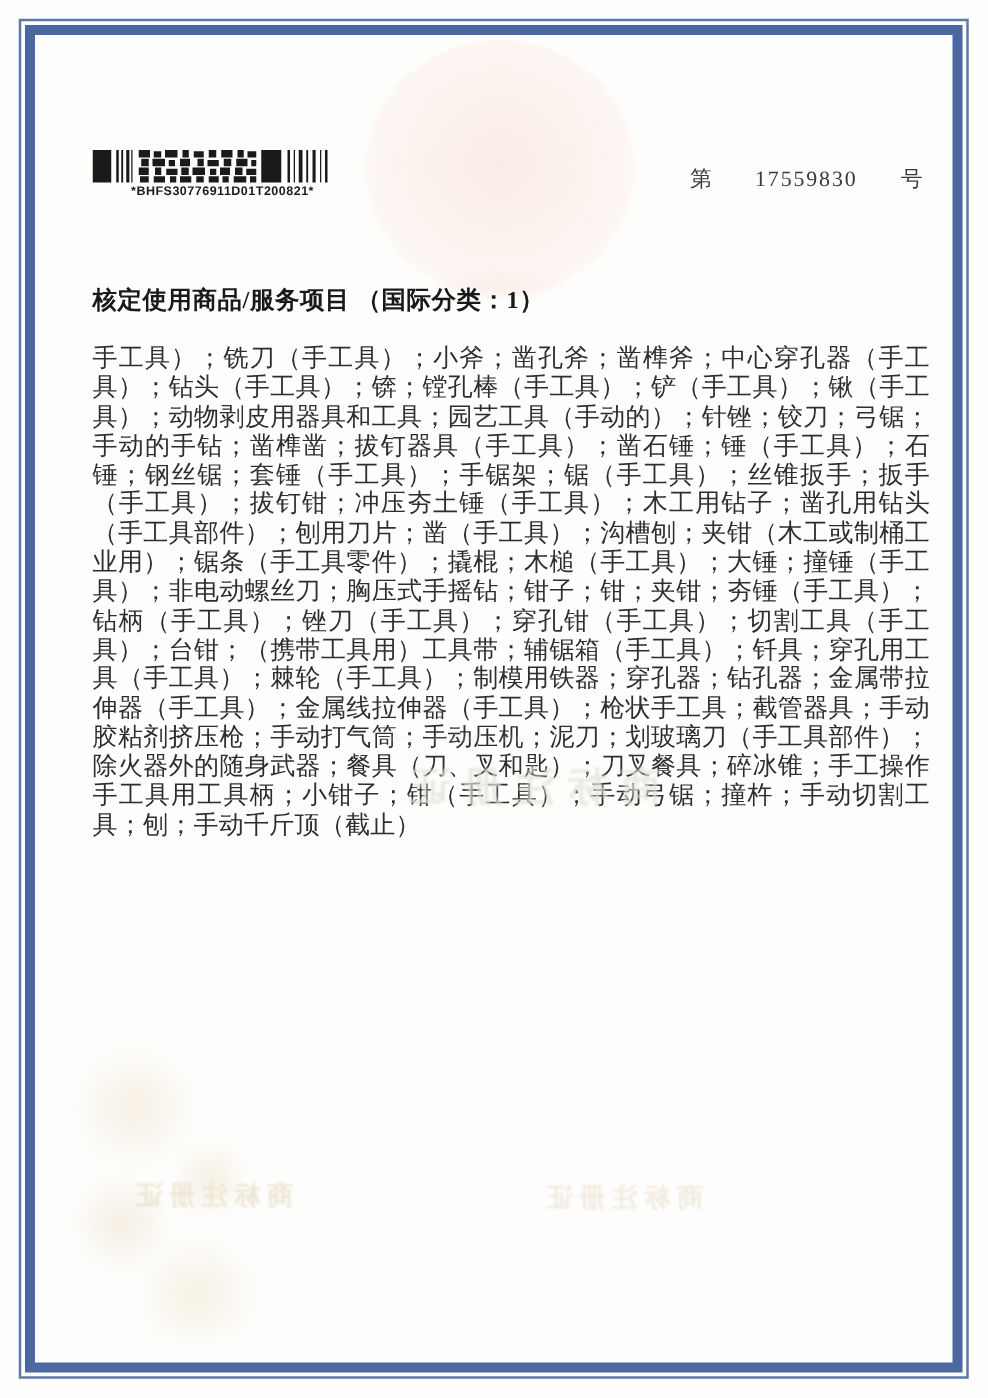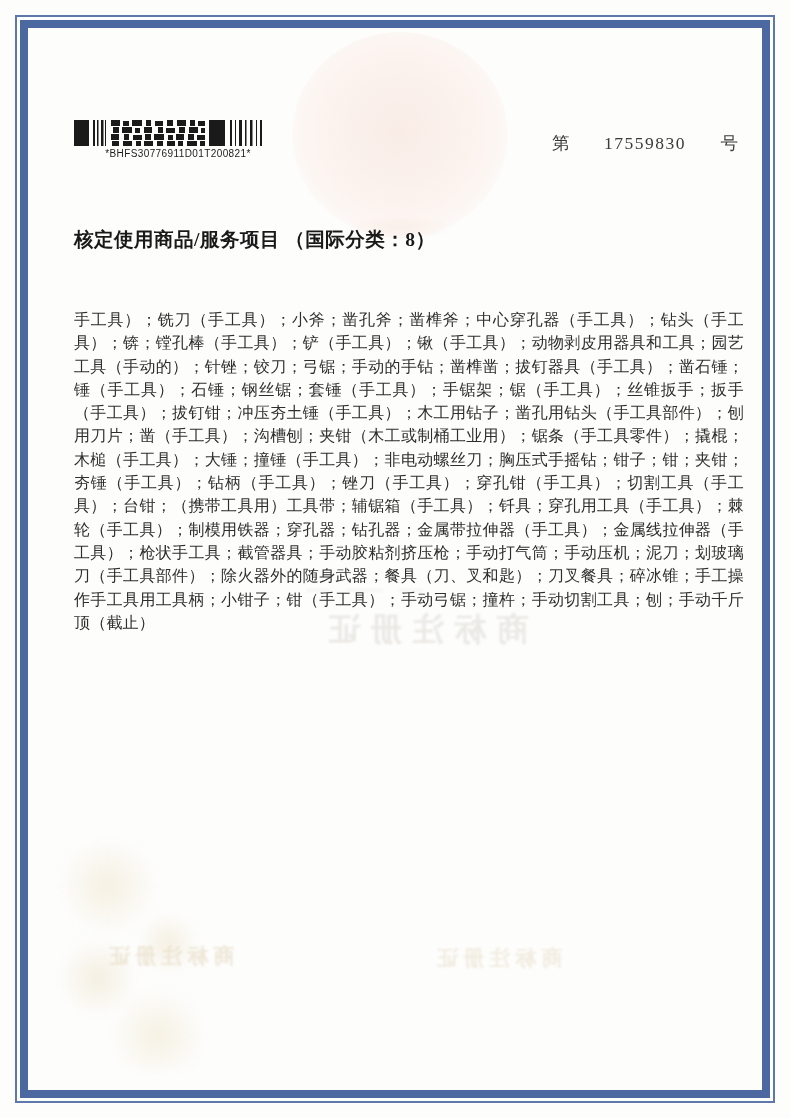--- a/index.html
+++ b/index.html
@@ -26,41 +26,40 @@
     position:absolute;left:350px;top:218px;width:100px;height:22px;border-radius:40%;
     background:radial-gradient(ellipse at 50% 40%, #faefe9 0%, rgba(253,253,252,0) 75%);
     pointer-events:none;
   }
   
   .barcode-wrap{position:absolute;left:74px;top:120px;width:208px;}
   .barcode-wrap svg{display:block;}
   .barcode-text{
     margin-top:1px;text-align:center;
     font-family:"Liberation Sans","DejaVu Sans",sans-serif;
-    font-size:10px;font-weight:normal;letter-spacing:0.4px;color:#1c1c1c;
+    font-size:10px;font-weight:bold;letter-spacing:0.4px;color:#1c1c1c;
   }
   
   .cert-no{
     position:absolute;left:552px;top:131px;width:186px;
     display:flex;justify-content:space-between;align-items:baseline;
     font-size:17.5px;color:#3a3a3a;
   }
   .cert-no .num{letter-spacing:1.5px;}
   
   .heading{
     position:absolute;left:74px;top:226px;width:660px;
     font-size:19.5px;font-weight:bold;color:#191919;letter-spacing:0.5px;
   }
   
   .goods{
     position:absolute;left:74px;top:276px;width:670px;
-    font-size:16px;line-height:23.3px;color:#2e2e2e;
+    font-size:20px;line-height:23.3px;color:#2e2e2e;
     text-align:justify;text-justify:inter-ideograph;
     letter-spacing:0.2px;
-    margin-top:32px;
   }
   
   .ghost{
     position:absolute;pointer-events:none;color:#e4e2dc;
     transform:scaleX(-1);filter:blur(1px);white-space:nowrap;
     font-weight:bold;
   }
   .ghost-mid{left:318px;top:608px;font-size:32px;letter-spacing:10px;opacity:.75;}
   .ghost-mid-small{left:300px;top:580px;font-size:13px;letter-spacing:6px;opacity:.55;filter:blur(1.5px);}
   .ghost-bottom-left{left:104px;top:942px;font-size:21px;letter-spacing:5px;color:#eae1cd;opacity:.8;}
@@ -141,21 +140,21 @@
   </svg>
   <div class="barcode-text">*BHFS30776911D01T200821*</div>
 </div>
 
 <div class="cert-no">
   <span>第</span>
   <span class="num">17559830</span>
   <span>号</span>
 </div>
 
-<div class="heading">核定使用商品/服务项目 （国际分类：8）</div>
+<div class="heading">核定使用商品/服务项目 （国际分类：1）</div>
 
 <div class="goods">手工具）；铣刀（手工具）；小斧；凿孔斧；凿榫斧；中心穿孔器（手工具）；钻头（手工具）；锛；镗孔棒（手工具）；铲（手工具）；锹（手工具）；动物剥皮用器具和工具；园艺工具（手动的）；针锉；铰刀；弓锯；手动的手钻；凿榫凿；拔钉器具（手工具）；凿石锤；锤（手工具）；石锤；钢丝锯；套锤（手工具）；手锯架；锯（手工具）；丝锥扳手；扳手（手工具）；拔钉钳；冲压夯土锤（手工具）；木工用钻子；凿孔用钻头（手工具部件）；刨用刀片；凿（手工具）；沟槽刨；夹钳（木工或制桶工业用）；锯条（手工具零件）；撬棍；木槌（手工具）；大锤；撞锤（手工具）；非电动螺丝刀；胸压式手摇钻；钳子；钳；夹钳；夯锤（手工具）；钻柄（手工具）；锉刀（手工具）；穿孔钳（手工具）；切割工具（手工具）；台钳；（携带工具用）工具带；辅锯箱（手工具）；钎具；穿孔用工具（手工具）；棘轮（手工具）；制模用铁器；穿孔器；钻孔器；金属带拉伸器（手工具）；金属线拉伸器（手工具）；枪状手工具；截管器具；手动胶粘剂挤压枪；手动打气筒；手动压机；泥刀；划玻璃刀（手工具部件）；除火器外的随身武器；餐具（刀、叉和匙）；刀叉餐具；碎冰锥；手工操作手工具用工具柄；小钳子；钳（手工具）；手动弓锯；撞杵；手动切割工具；刨；手动千斤顶（截止）</div>
 
 <div class="ghost ghost-mid-small">⸺ ⸻ ⸺</div>
 <div class="ghost ghost-mid">商标注册证</div>
 <div class="floral-ghost"></div>
 <div class="ghost ghost-bottom-left">商标注册证</div>
 <div class="ghost ghost-bottom-right">商标注册证</div>
 
 </body></html>

